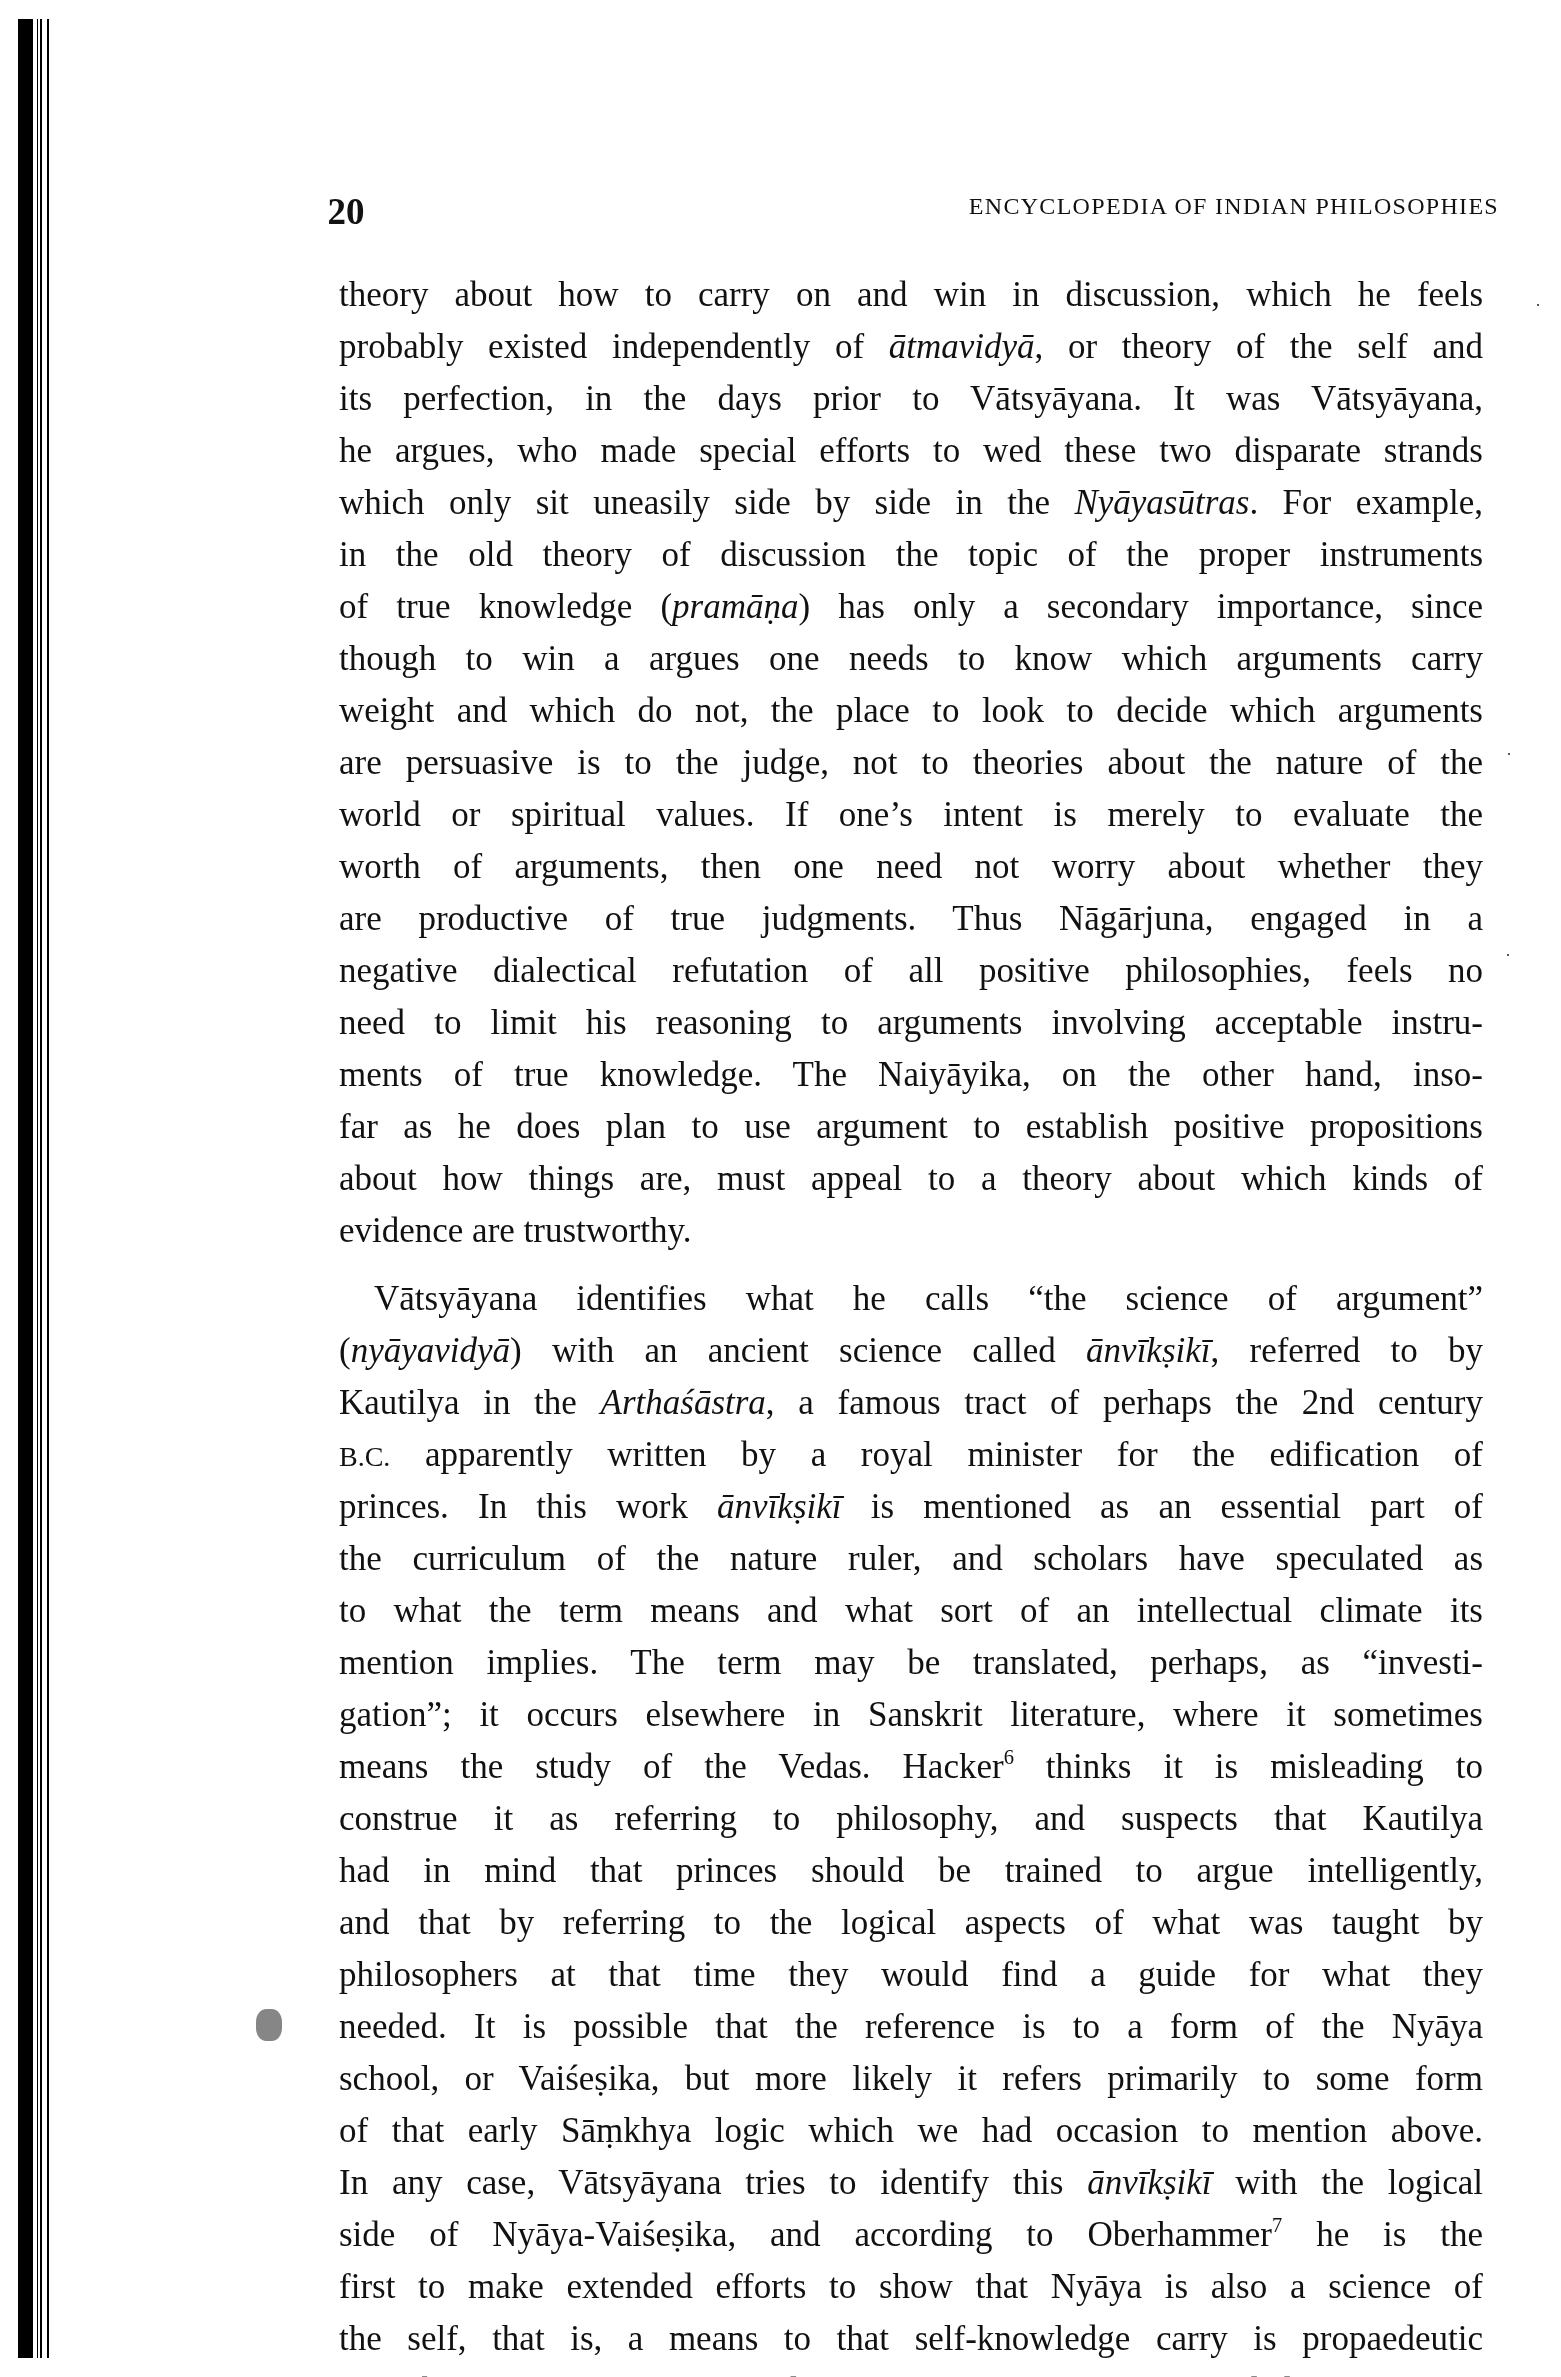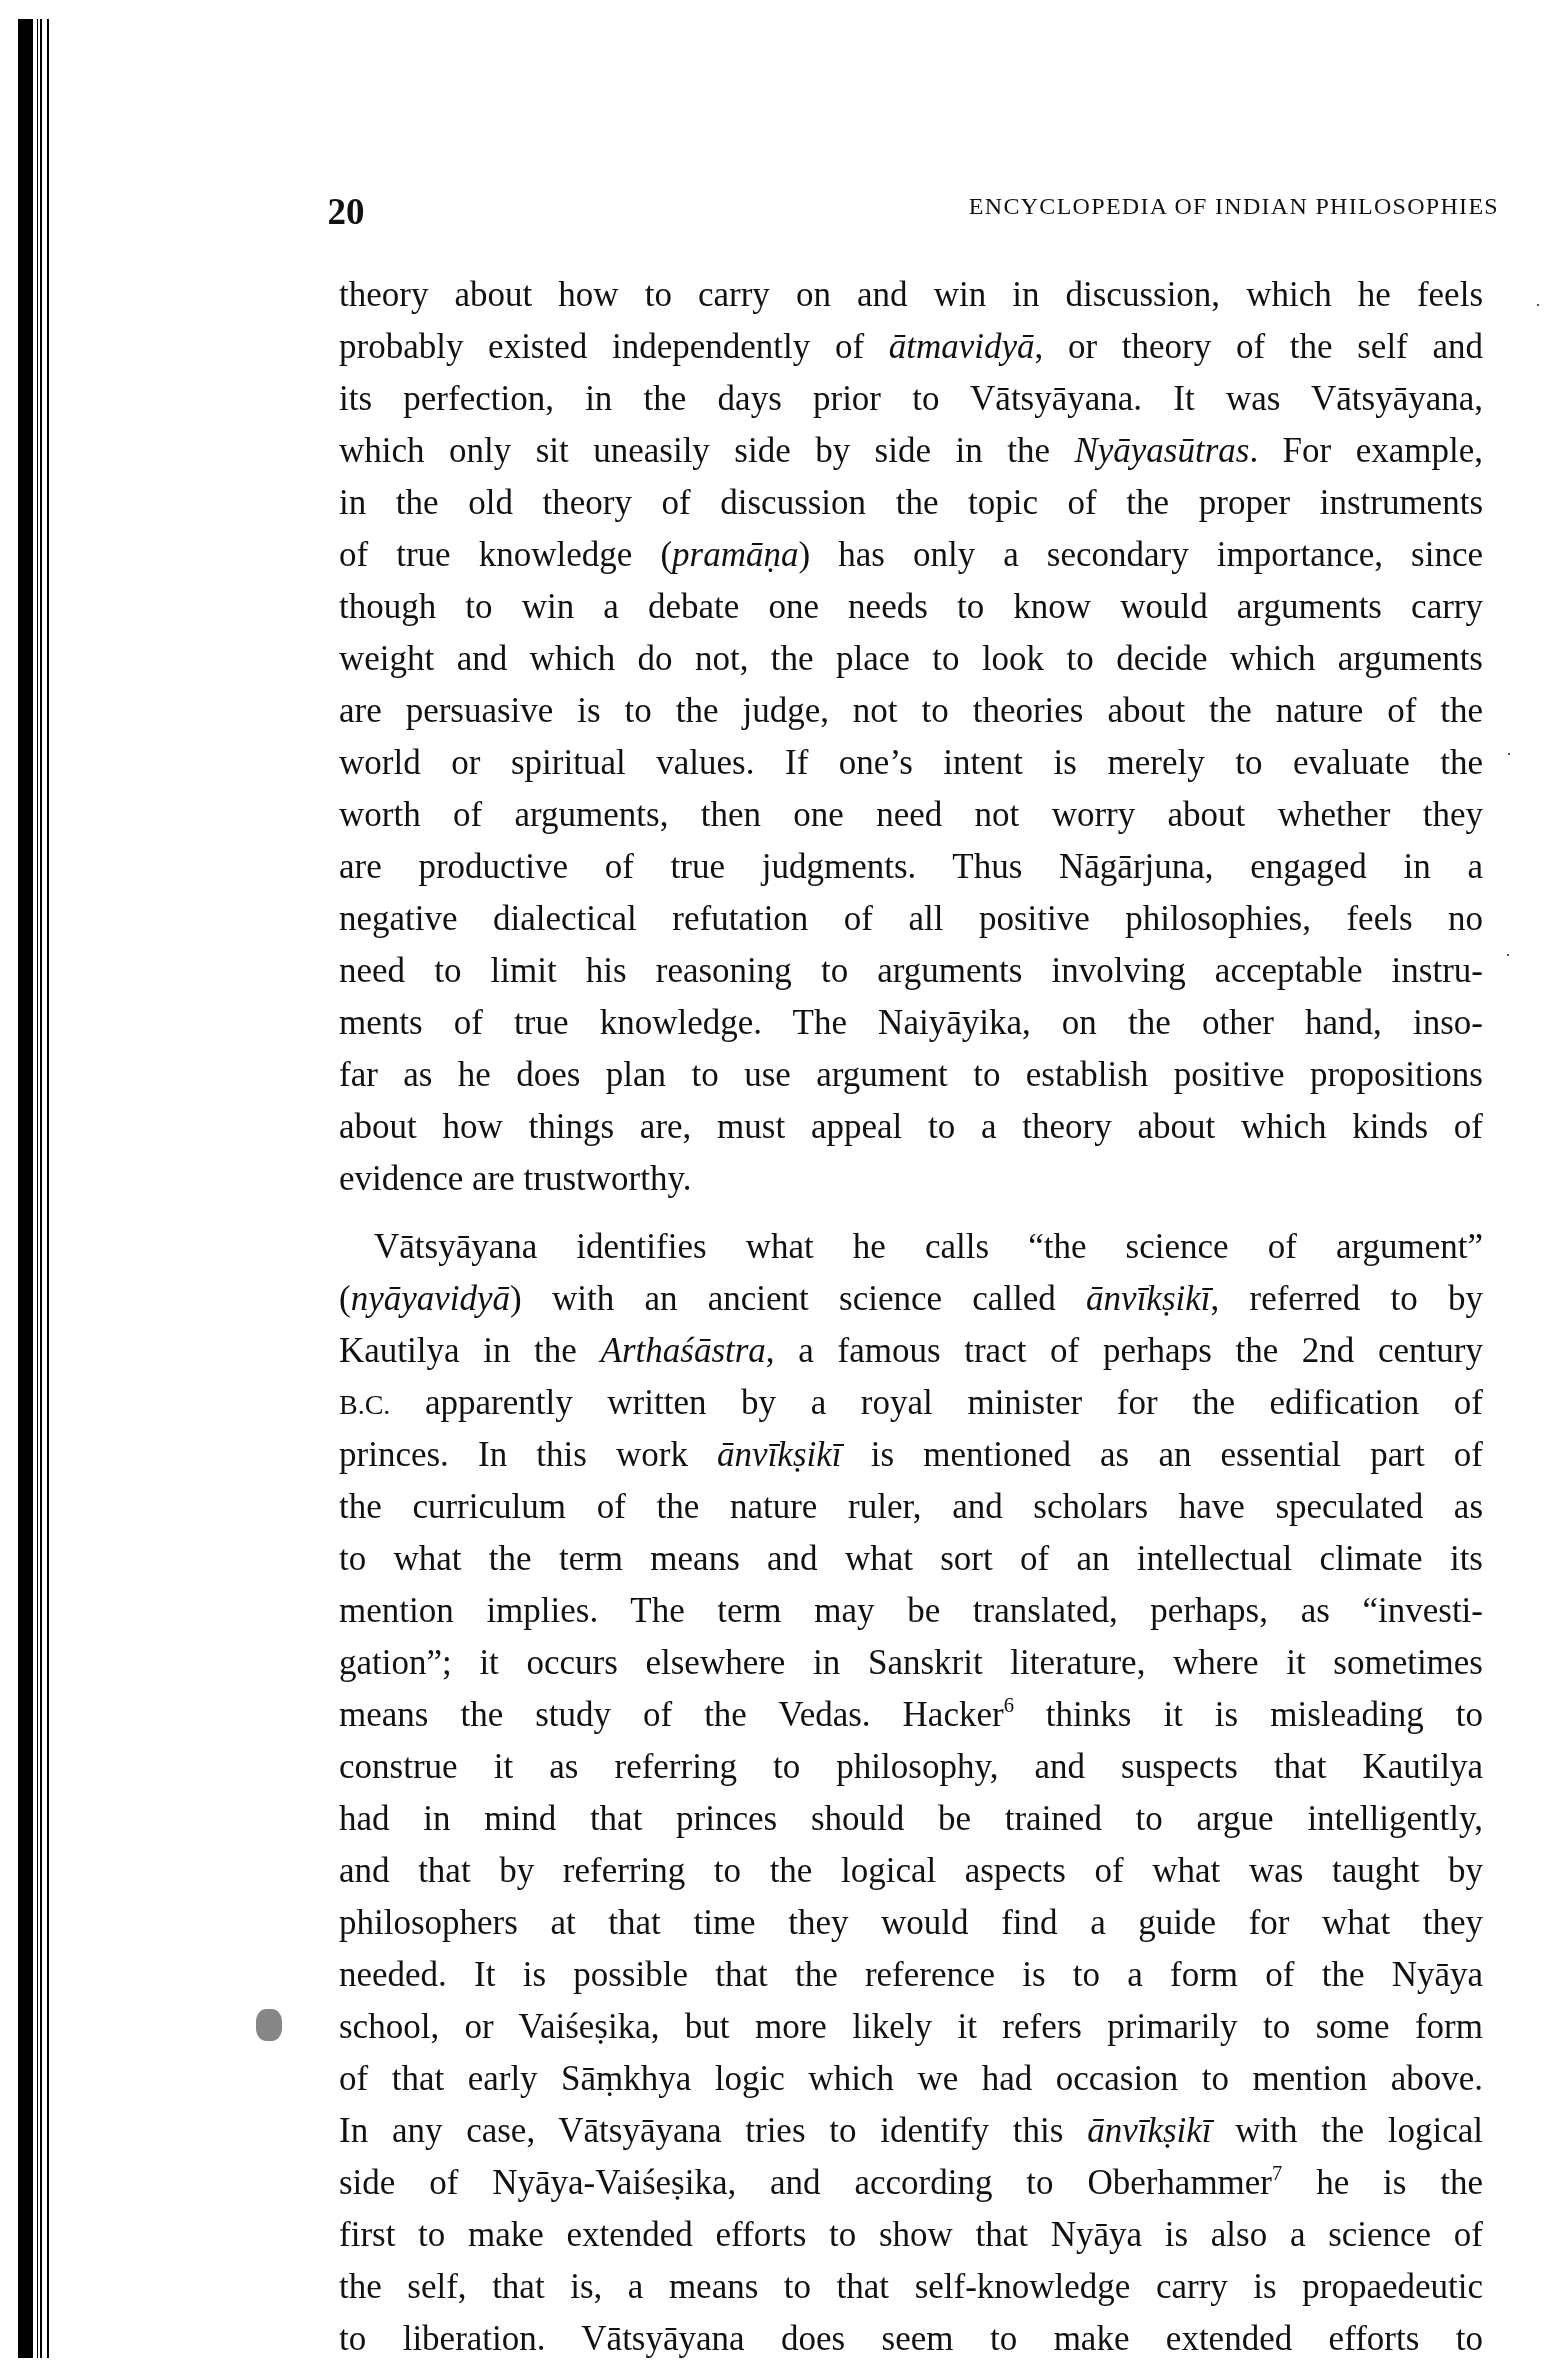--- a/index.html
+++ b/index.html
@@ -114,24 +114,25 @@
   <div class="running-head">
     <span class="page-number">20</span>
     <span class="running-title">ENCYCLOPEDIA OF INDIAN PHILOSOPHIES</span>
   </div>
 
   <div class="body-text" id="body-text">
       <p>
         <span class="line">theory about how to carry on and win in discussion, which he feels</span>
         <span class="line">probably existed independently of <em>ātmavidyā</em>, or theory of the self and</span>
         <span class="line">its perfection, in the days prior to Vātsyāyana. It was Vātsyāyana,</span>
+        <span class="line">he argues, who made special efforts to wed these two disparate strands</span>
         <span class="line">which only sit uneasily side by side in the <em>Nyāyasūtras</em>. For example,</span>
         <span class="line">in the old theory of discussion the topic of the proper instruments</span>
         <span class="line">of true knowledge (<em>pramāṇa</em>) has only a secondary importance, since</span>
-        <span class="line">though to win a debate one needs to know would arguments carry</span>
+        <span class="line">though to win a argues one needs to know which arguments carry</span>
         <span class="line">weight and which do not, the place to look to decide which arguments</span>
         <span class="line">are persuasive is to the judge, not to theories about the nature of the</span>
         <span class="line">world or spiritual values. If one’s intent is merely to evaluate the</span>
         <span class="line">worth of arguments, then one need not worry about whether they</span>
         <span class="line">are productive of true judgments. Thus Nāgārjuna, engaged in a</span>
         <span class="line">negative dialectical refutation of all positive philosophies, feels no</span>
         <span class="line">need to limit his reasoning to arguments involving acceptable instru-</span>
         <span class="line">ments of true knowledge. The Naiyāyika, on the other hand, inso-</span>
         <span class="line">far as he does plan to use argument to establish positive propositions</span>
         <span class="line">about how things are, must appeal to a theory about which kinds of</span>

